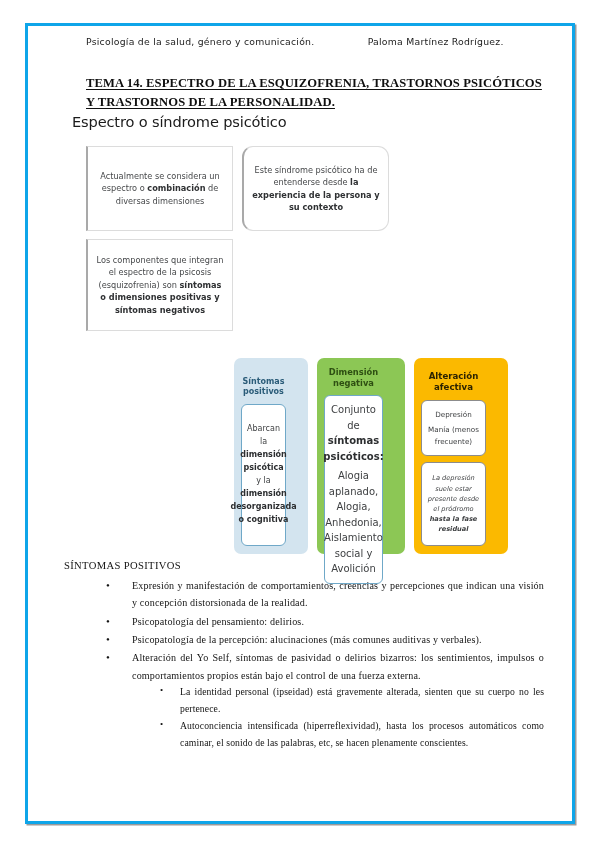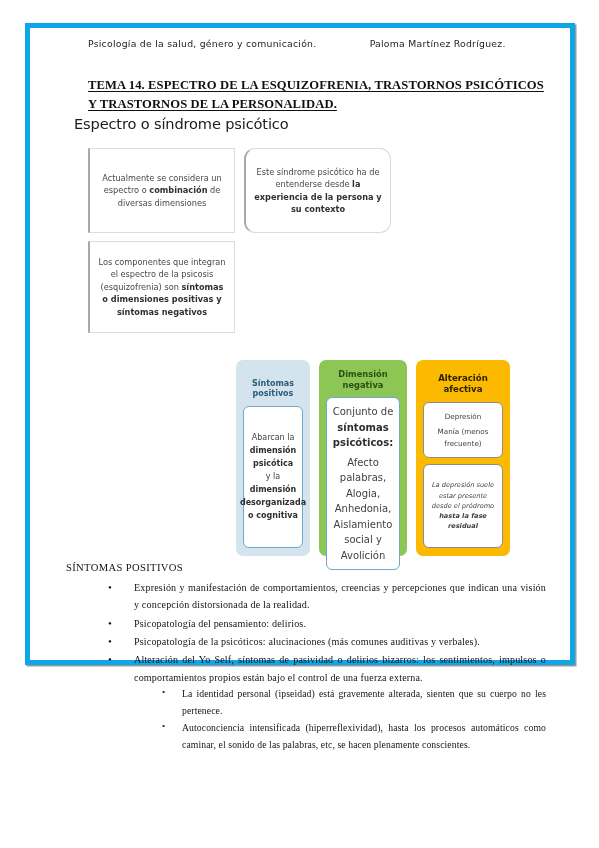--- a/index.html
+++ b/index.html
@@ -14,23 +14,23 @@
     position: absolute;
     left: 0; top: 0;
     width: 599px; height: 848px;
     background: #ffffff;
   }
   .page-sheet {
     position: absolute;
     left: 25px;
     top: 23px;
     width: 550px;
-    height: 642px;
-    background: #ffffff;
-    border: 5px solid #0ea5e9;
+    height: 801px;
+    background: #ffffff;
+    border: 3px solid #0ea5e9;
     box-shadow: 1.5px 1.5px 0 0 #9a9a9a;
   }
   .doc-inner {
     position: absolute;
     left: 0; top: 0;
     width: 100%; height: 100%;
   }
 
   
   .header-line {
@@ -105,21 +105,21 @@
     position: absolute;
     left: 206px;
     top: 332px;
     width: 306px;
     height: 196px;
     display: flex;
     gap: 9px;
   }
   .col {
     border-radius: 7px;
-    padding: 9px 7px 8px 7px;
+    padding: 9px 22px 8px 7px;
     display: flex;
     flex-direction: column;
     align-items: center;
   }
   .col.blue   { width: 74px; background: #d3e4ef; }
   .col.green  { width: 88px; background: #8cc755; }
   .col.orange { width: 94px; background: #fbb900; }
 
   .col-title {
     font-family: "DejaVu Sans", sans-serif;
@@ -271,39 +271,39 @@
 
       <div class="columns">
         <div class="col blue">
           <div class="col-title">Síntomas positivos</div>
           <div class="innerbox">Abarcan la <b>dimensión psicótica</b> y la <b>dimensión desorganizada o cognitiva</b></div>
         </div>
         <div class="col green">
           <div class="col-title">Dimensión negativa</div>
           <div class="innerbox">
               <div class="ib-seg">Conjunto de <b>síntomas psicóticos:</b></div>
-              <div class="ib-seg">Afecto palabras, Alogia, Anhedonia, Aislamiento social y Avolición</div>
+              <div class="ib-seg">Alogia aplanado, Alogia, Anhedonia, Aislamiento social y Avolición</div>
             </div>
         </div>
         <div class="col orange">
           <div class="col-title">Alteración afectiva</div>
           <div class="innerbox o1">
               <div class="ib-seg">Depresión</div>
               <div class="ib-seg">Manía (menos frecuente)</div>
             </div>
           <div class="innerbox o2">La depresión suele estar presente desde el pródromo <b>hasta la fase residual</b></div>
         </div>
       </div>
 
       <div class="body-sec">
         <div class="sec-head">SÍNTOMAS POSITIVOS</div>
         <ul class="lvl1">
             <li><span>Expresión y manifestación de comportamientos, creencias y percepciones que indican una visión y concepción distorsionada de la realidad.</span></li>
             <li><span>Psicopatología del pensamiento: delirios.</span></li>
-            <li><span>Psicopatología de la psicóticos: alucinaciones (más comunes auditivas y verbales).</span></li>
+            <li><span>Psicopatología de la percepción: alucinaciones (más comunes auditivas y verbales).</span></li>
             <li><span>Alteración del Yo Self, síntomas de pasividad o delirios bizarros: los sentimientos, impulsos o comportamientos propios están bajo el control de una fuerza externa.</span><ul class="lvl2">
                 <li>La identidad personal (ipseidad) está gravemente alterada, sienten que su cuerpo no les pertenece.</li>
                 <li>Autoconciencia intensificada (hiperreflexividad), hasta los procesos automáticos como caminar, el sonido de las palabras, etc, se hacen plenamente conscientes.</li>
               </ul></li>
           </ul>
       </div>
 
     </div>
   </div>
 </div>

